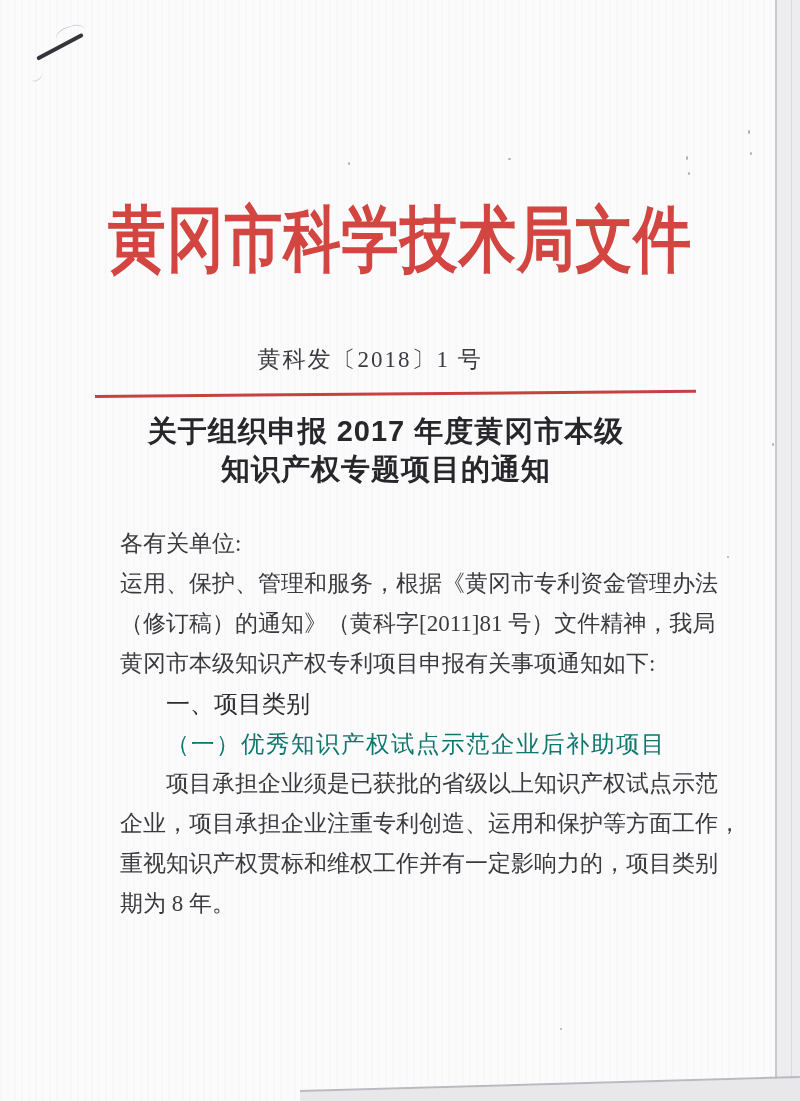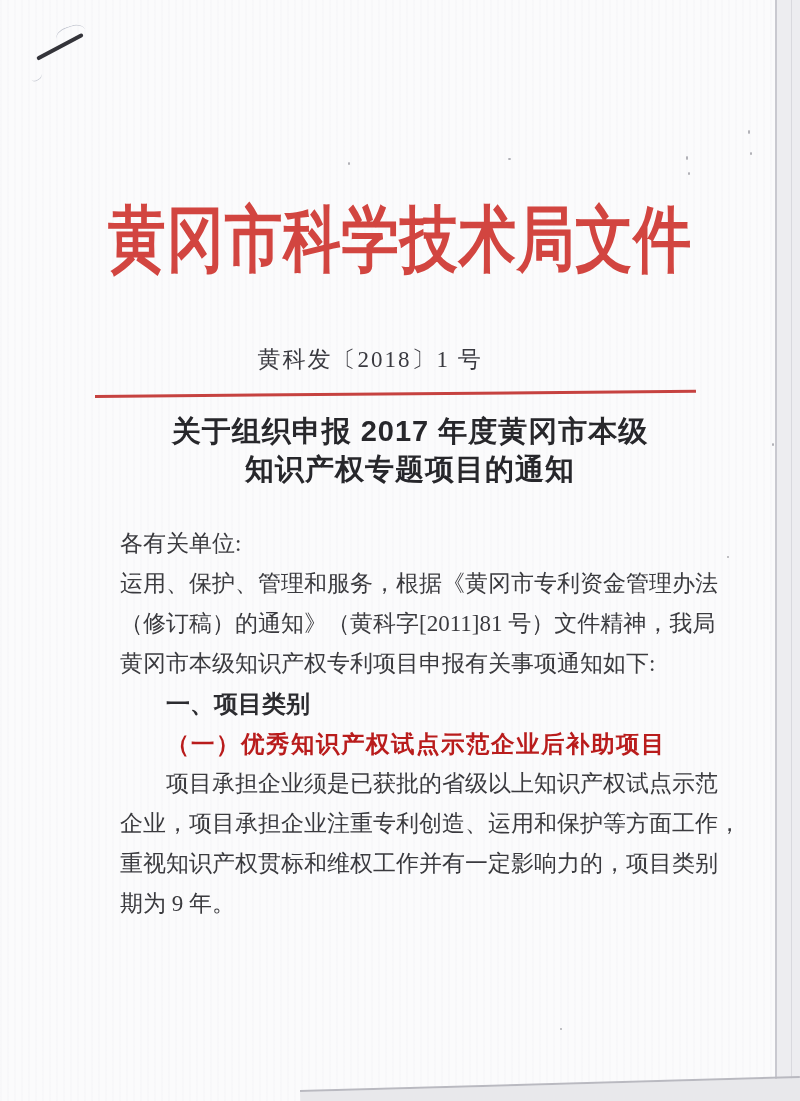--- a/index.html
+++ b/index.html
@@ -97,44 +97,43 @@
 
   
   .doc-title {
     position: absolute; left: 0; top: 412px; width: 772px;
     text-align: center;
     font-family: "Liberation Sans", sans-serif;
     font-weight: bold;
     font-size: 29px; line-height: 38px;
     letter-spacing: 1px;
     color: #27272b;
-    padding-left: 24px;
   }
 
   
   .body-col {
     position: absolute; left: 112px; top: 524px; width: 582px;
     font-size: 23px;
     color: #3a3a3e;
     margin-left: 8px;
   }
   .r {
     height: 40px; line-height: 40px;
     white-space: nowrap;
     text-align: justify; text-align-last: justify;
   }
   .r.left { text-align: left; text-align-last: left; white-space: normal; }
   .r.ind { text-indent: 46px; }
   .r.h1 {
     font-family: "Liberation Sans", sans-serif;
-    font-weight: bold; font-size: 24px; color: #2c2c30;
+    font-weight: normal; font-size: 24px; color: #2c2c30;
     text-align: left; text-align-last: left;
   }
   .r.h2 {
-    font-weight: bold; font-size: 23.5px; color: #b91c1c;
+    font-weight: normal; font-size: 23.5px; color: #0f766e;
     text-align: center; text-align-last: left;
     letter-spacing: 1.5px;
   }
 </style>
 </head>
 <body>
 
 <div id="stage">
 
   <div class="pen-stroke"></div>
@@ -165,21 +164,21 @@
   <div class="body-col">
     <div class="r left">各有关单位:</div>
     <div class="r">运用、保护、管理和服务，根据《黄冈市专利资金管理办法</div>
     <div class="r">（修订稿）的通知》（黄科字[2011]81 号）文件精神，我局</div>
     <div class="r left">黄冈市本级知识产权专利项目申报有关事项通知如下:</div>
     <div class="r h1 ind">一、项目类别</div>
     <div class="r h2 ind">（一）优秀知识产权试点示范企业后补助项目</div>
     <div class="r ind">项目承担企业须是已获批的省级以上知识产权试点示范</div>
     <div class="r">企业，项目承担企业注重专利创造、运用和保护等方面工作，</div>
     <div class="r">重视知识产权贯标和维权工作并有一定影响力的，项目类别</div>
-    <div class="r left">期为 9 年。</div>
+    <div class="r left">期为 8 年。</div>
   </div>
 
   <div class="edge-right-strip"></div>
   <div class="edge-right-line"></div>
   <div class="edge-right-inner"></div>
   <div class="edge-bottom-shade"></div>
   <div class="edge-bottom-line"></div>
 
 </div>
 

